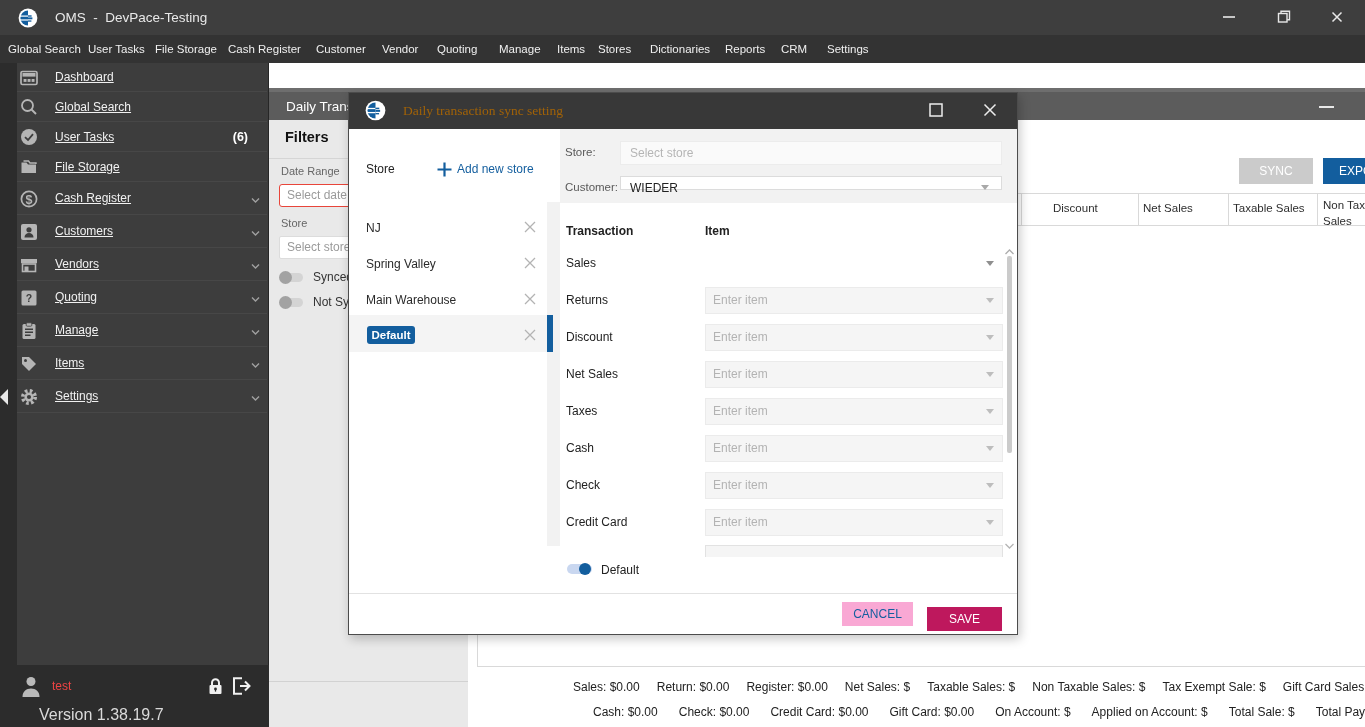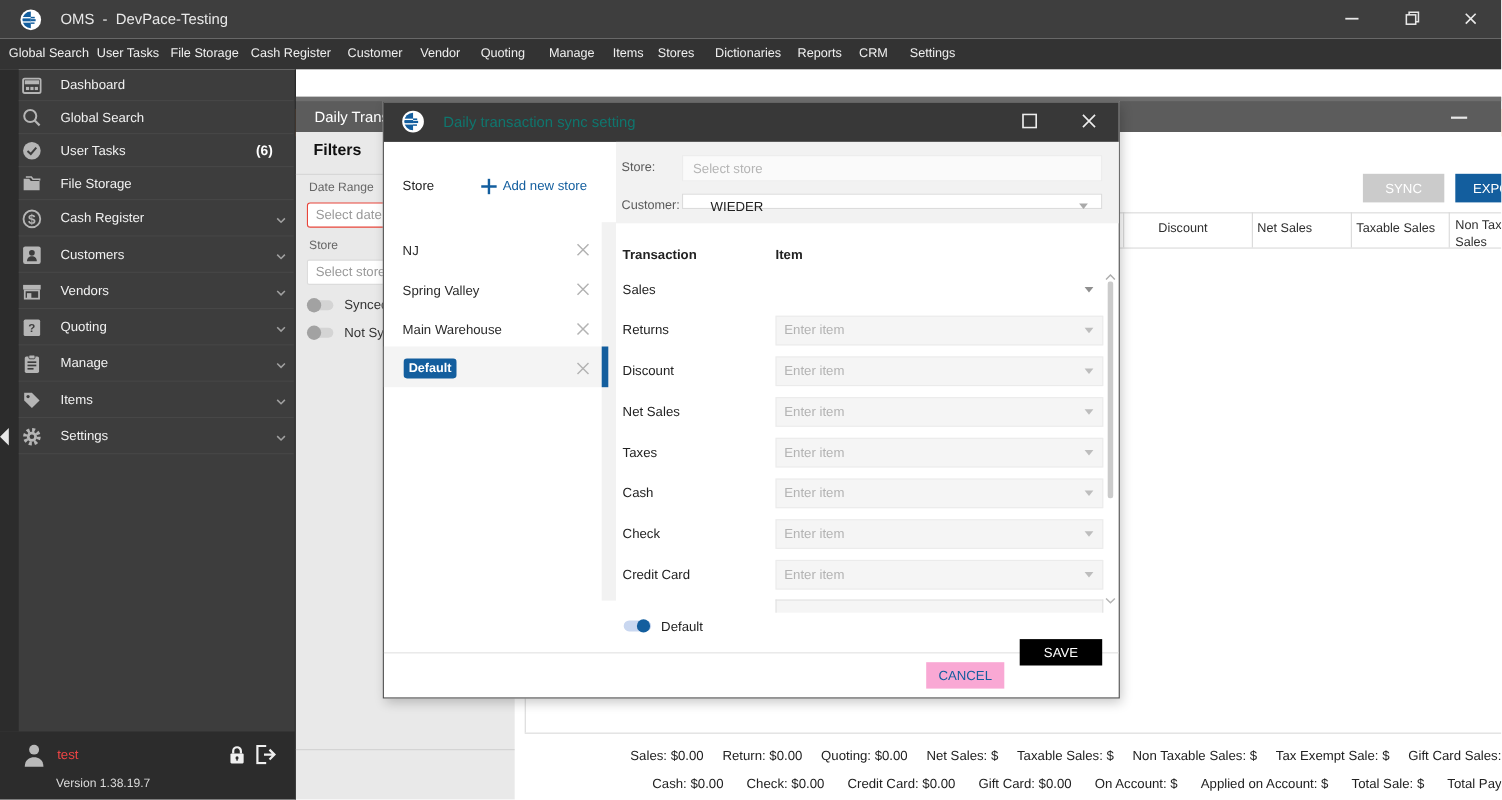--- a/index.html
+++ b/index.html
@@ -13,21 +13,21 @@
   #titletext { left:55px; top:0; height:35px; line-height:35px; color:#e9e9e9; font-size:13.5px; }
 
   
   #menubar { left:0; top:35px; width:1365px; height:28px; background:#333333; }
   .mitem { position:absolute; top:0; height:28px; line-height:28px; color:#f0f0f0; font-size:11.5px; }
 
   
   #sidebar { left:0; top:63px; width:269px; height:664px; background:#3d3d3d; border-right:1px solid #262626; }
   #rail { left:0; top:0; width:17px; height:602px; background:#2c2c2c; }
   .srow { position:absolute; left:17px; width:250px; border-bottom:1px solid #474747; }
-  .srow .lbl { position:absolute; left:38px; top:0; color:#f1f1f1; font-size:12px; }
+  .srow .lbl { position:absolute; left:38px; top:0; color:#f1f1f1; font-size:12px;text-decoration:underline; }
   .srow svg { position:absolute; left:3px; }
   .badge { position:absolute; right:19px; color:#fff; font-size:12.5px; font-weight:bold; }
   .chev { position:absolute; left:auto !important; right:7px; width:9px; height:9px; }
   #sfoot { left:0; top:602px; width:269px; height:62px; background:#2c2c2c; }
 
   
   #tabbar { left:269px; top:63px; width:1096px; height:25px; background:#f97316;margin-top:36px; }
   #tab1 { position:absolute; left:0; top:2px; width:150px; height:23px; background:#3f3f3f; color:#f0f0f0; font-size:11.5px; line-height:23px; }
   #ctheader { left:269px; top:88px; width:1096px; height:32px; background:#5c5c5c; border-top:4px solid #6e6e6e; }
 
@@ -45,21 +45,21 @@
   .vline { position:absolute; background:#d9d9d9; width:1px; }
   .thead { position:absolute; color:#2e2e2e; font-size:11.5px; white-space:nowrap; }
   #syncbtn { position:absolute; left:771px; top:38px; width:74px; height:26px; background:#cbcbcb; color:#fff; font-size:12px; text-align:center; line-height:26px; }
   #expobtn { position:absolute; left:855px; top:38px; width:110px; height:26px; background:#135e9e; color:#fff; font-size:12px; line-height:26px; padding-left:16px; }
   .statrow { position:absolute; white-space:nowrap; font-size:12px; color:#222; }
   .statrow1 span { margin-right:17px; } .statrow2 span { margin-right:21px; }
 
   
   #modal { left:348px; top:92px; width:670px; height:543px; background:#fff; border:1px solid #4c4c4c; box-shadow:2px 4px 10px rgba(0,0,0,0.22); }
   #mtitle { left:0px; top:0px; width:668px; height:36px; background:#383838; }
-  #mtitletext { left:54px; top:0; height:36px; line-height:36px; color:#0f766e; font-size:13.5px; }
+  #mtitletext { left:54px; top:0; height:36px; line-height:36px; color:#a16207; font-size:13.5px;font-family:Liberation Serif, serif; }
   #mgraytop { left:211px; top:36px; width:457px; height:74px; background:#f2f2f2; }
   .mflabel { position:absolute; color:#5a5a5a; font-size:11.5px; }
   .mrowlabel { position:absolute; left:217px; color:#222; font-size:12px; }
   .mcombo { position:absolute; left:356px; width:298px; height:27px; font-size:12px; line-height:25px; padding-left:7px; }
   .combo-dis { background:#f5f5f5; border:1px solid #ebebeb; color:#b3b3b3; }
   .combo-en { background:#ececec; border:1px solid #e2e2e2; color:#222; }
   .arrow { position:absolute; width:0; height:0; border-left:4.5px solid transparent; border-right:4.5px solid transparent; border-top:5.5px solid #a9a9a9; }
   .mx { position:absolute; left:175px; width:12px; height:12px; }
   .mlistrow { position:absolute; left:1px; width:198px; color:#2a2a2a; font-size:12px; }
 </style>
@@ -219,21 +219,21 @@
       <svg style="position:absolute;left:208px;top:13px" width="15" height="17" viewBox="0 0 15 17">
           <rect x="1.5" y="7" width="12" height="9" rx="1" fill="#f0f0f0"></rect>
           <path d="M4 7 v-2.2 a3.5 3.5 0 0 1 7 0 V7" fill="none" stroke="#f0f0f0" stroke-width="2"></path>
           <circle cx="7.5" cy="11" r="1.4" fill="#2c2c2c"></circle>
           <rect x="6.9" y="11" width="1.2" height="2.6" fill="#2c2c2c"></rect>
         </svg>
       <svg style="position:absolute;left:232px;top:12px" width="19" height="18" viewBox="0 0 19 18">
           <path d="M10 1.2 H2 V16.8 H10" fill="none" stroke="#f0f0f0" stroke-width="2"></path>
           <path d="M8 9 h8.5 M13 4.5 L17.5 9 13 13.5" fill="none" stroke="#f0f0f0" stroke-width="2"></path>
         </svg>
-      <span style="position:absolute;left:51px;top:41px;color:#dadada;font-size:11px">Version 1.38.19.7</span>
+      <span style="position:absolute;left:39px;top:41px;color:#dadada;font-size:16px">Version 1.38.19.7</span>
     </div>
   </div>
   <div class="abs" style="left:0;top:389px;width:0;height:0;border-top:8px solid transparent;border-bottom:8px solid transparent;border-right:8px solid #e8e8e8"></div>
   <div class="abs" id="tabbar">
     <div id="tab1">
         <span style="position:absolute;left:9px">Daily Transaction Re...</span>
       <svg style="position:absolute;left:131px;top:6px" width="12" height="12" viewBox="0 0 12 12">
           <path d="M1.5 1.5 l9 9 M10.5 1.5 l-9 9" stroke="#dcdcdc" stroke-width="1.4"></path>
         </svg>
     </div>
@@ -269,21 +269,21 @@
     <div class="vline" style="left:9px;top:73px;height:473px"></div>
     <div class="vline" style="left:553px;top:73px;height:32px"></div>
     <div class="vline" style="left:670px;top:73px;height:32px"></div>
     <div class="vline" style="left:760px;top:73px;height:32px"></div>
     <div class="vline" style="left:849px;top:73px;height:32px"></div>
     <div class="thead" style="left:585px;top:82px">Discount</div>
     <div class="thead" style="left:675px;top:82px">Net Sales</div>
     <div class="thead" style="left:765px;top:82px">Taxable Sales</div>
     <div class="thead" style="left:855px;top:77px;line-height:16px">Non Tax<br>Sales</div>
     <div class="hline" style="left:9px;top:546px;width:888px"></div>
-    <div class="statrow statrow1" style="left:105px;top:560px"><span>Sales: $0.00</span><span>Return: $0.00</span><span>Quoting: $0.00</span><span>Net Sales: $</span><span>Taxable Sales: $</span><span>Non Taxable Sales: $</span><span>Tax Exempt Sale: $</span><span>Gift Card Sales: $</span></div>
+    <div class="statrow statrow1" style="left:105px;top:560px"><span>Sales: $0.00</span><span>Return: $0.00</span><span>Register: $0.00</span><span>Net Sales: $</span><span>Taxable Sales: $</span><span>Non Taxable Sales: $</span><span>Tax Exempt Sale: $</span><span>Gift Card Sales: $</span></div>
     <div class="statrow statrow2" style="left:125px;top:585px"><span>Cash: $0.00</span><span>Check: $0.00</span><span>Credit Card: $0.00</span><span>Gift Card: $0.00</span><span>On Account: $</span><span>Applied on Account: $</span><span>Total Sale: $</span><span>Total Payment: $</span></div>
   </div>
   <div class="abs" id="modal">
     <div class="abs" id="mtitle">
       <svg style="position:absolute;left:16px;top:7px" width="21" height="21" viewBox="0 0 20 20">
         <circle cx="10" cy="10" r="9.4" fill="#fff"></circle>
       <path d="M10 2.4 A7.6 7.6 0 0 0 10 17.6 Z" fill="#135e9e"></path>
       <rect x="1.8" y="7.5" width="8.2" height="1.2" fill="#fff"></rect>
       <rect x="1.8" y="11.4" width="8.2" height="1.2" fill="#fff"></rect>
       <rect x="10" y="7.3" width="3.6" height="1.4" fill="#135e9e"></rect>
@@ -319,21 +319,21 @@
       </svg>
     <svg class="mx" style="top:200px" viewBox="0 0 12 12">
         <path d="M1 1 l10 10 M11 1 l-10 10" stroke="#b3b3b3" stroke-width="1.3"></path>
       </svg>
     <svg class="mx" style="top:236px" viewBox="0 0 12 12">
         <path d="M1 1 l10 10 M11 1 l-10 10" stroke="#b3b3b3" stroke-width="1.3"></path>
       </svg>
     <div class="mflabel" style="left:216px;top:53px">Store:</div>
     <div class="abs" style="left:271px;top:48px;width:382px;height:24px;background:#fafafa;border:1px solid #ececec;color:#b5b5b5;font-size:12px;line-height:22px;padding-left:9px">Select store</div>
     <div class="mflabel" style="left:216px;top:88px">Customer:</div>
-    <div class="abs" style="left:271px;top:83px;width:382px;height:14px;background:#fff;border:1px solid #dcdcdc;color:#222;font-size:12px;line-height:22px;padding-left:25px">WIEDER</div>
+    <div class="abs" style="left:271px;top:83px;width:382px;height:14px;background:#fff;border:1px solid #dcdcdc;color:#222;font-size:12px;line-height:22px;padding-left:9px">WIEDER</div>
     <div class="arrow" style="left:632px;top:92px"></div>
     <div class="abs" style="left:217px;top:131px;font-size:12px;font-weight:bold;color:#222">Transaction</div>
     <div class="abs" style="left:356px;top:131px;font-size:12px;font-weight:bold;color:#222">Item</div>
     <div class="mrowlabel" style="top:163px">Sales</div>
     <div class="arrow" style="left:637px;top:168px;border-top-color:#8f8f8f"></div>
     <div class="mrowlabel" style="top:200px">Returns</div>
     <div class="mcombo combo-dis" style="top:194px">Enter item</div>
     <div class="arrow" style="left:637px;top:205px;border-top-color:#bdbdbd"></div>
     <div class="mrowlabel" style="top:237px">Discount</div>
     <div class="mcombo combo-dis" style="top:231px">Enter item</div>
@@ -359,15 +359,15 @@
       </svg>
     <div class="abs" style="left:658px;top:163px;width:5px;height:197px;background:#cbcbcb;border-radius:2px"></div>
     <svg style="position:absolute;left:655px;top:449px" width="11" height="8" viewBox="0 0 11 8">
         <path d="M1.5 2 L5.5 6 L9.5 2" fill="none" stroke="#b5b5b5" stroke-width="1.3"></path>
       </svg>
     <div class="abs" style="left:218px;top:471px;width:25px;height:10px;border-radius:5px;background:#c9d7f0"></div>
     <div class="abs" style="left:230px;top:470px;width:12px;height:12px;border-radius:50%;background:#135e9e"></div>
     <div class="abs" style="left:252px;top:470px;font-size:12px;color:#222">Default</div>
     <div class="abs" style="left:0;top:500px;width:668px;height:1px;background:#e2e2e2"></div>
     <div class="abs" style="left:493px;top:509px;width:71px;height:24px;background:#f9a8d4;color:#135e9e;font-size:12px;text-align:center;line-height:24px">CANCEL</div>
-    <div class="abs" style="left:578px;top:488px;width:75px;height:24px;background:#000000;color:#fff;font-size:12px;text-align:center;line-height:24px">SAVE</div>
+    <div class="abs" style="left:578px;top:514px;width:75px;height:24px;background:#be185d;color:#fff;font-size:12px;text-align:center;line-height:24px">SAVE</div>
   </div>
 </div>
 
 </body></html>

